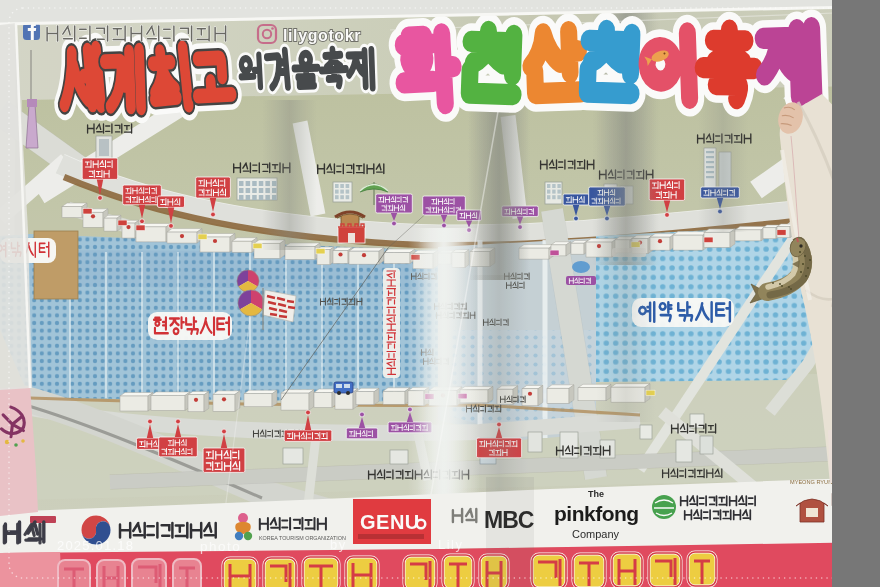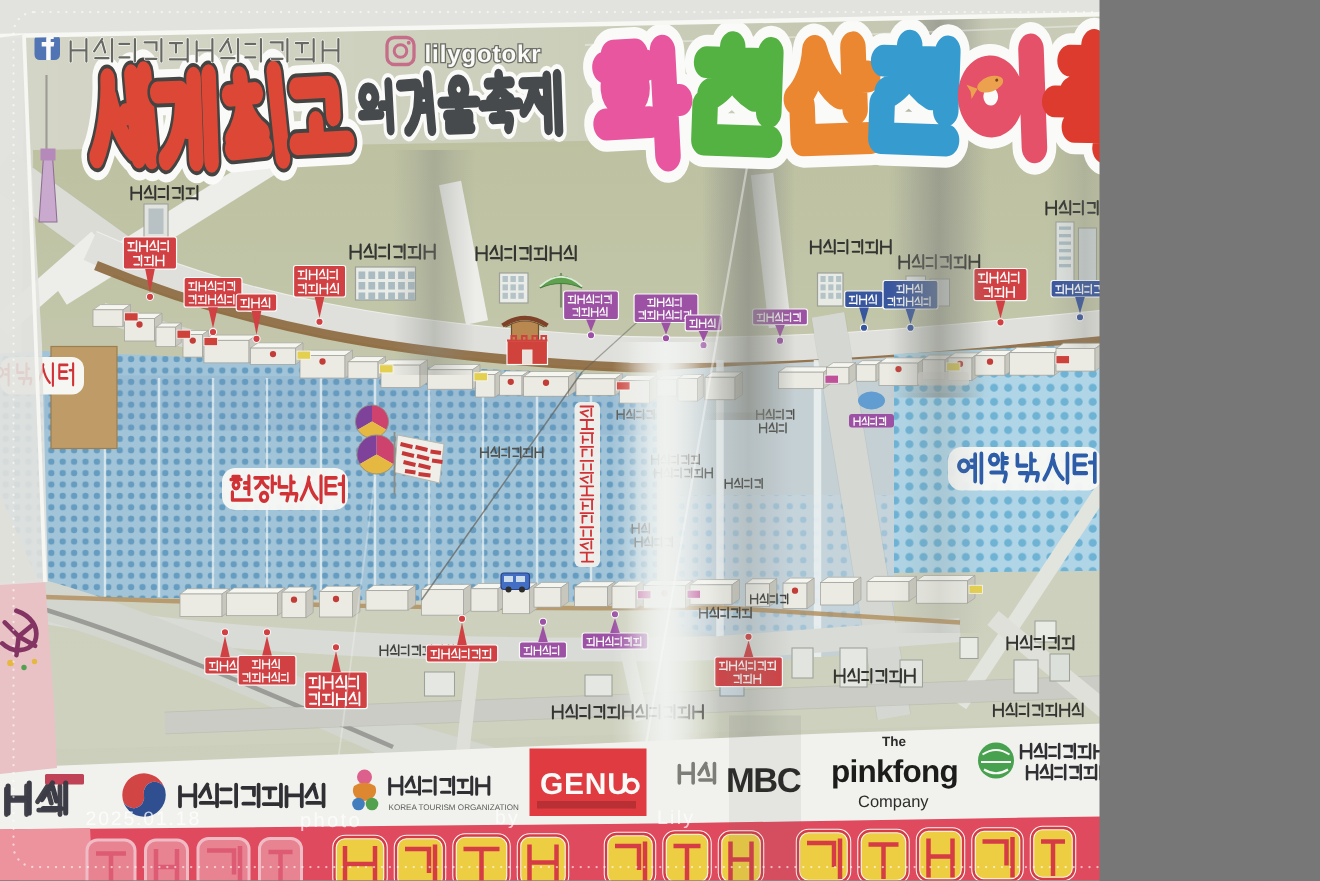--- a/index.html
+++ b/index.html
@@ -1,12 +1,12 @@
 <!DOCTYPE html>
-<html><head><meta charset="utf-8"><style>html,body{margin:0;padding:0;background:#777;}*{font-family:"Liberation Sans",sans-serif;}#wrap{position:relative;width:733px;height:587px;overflow:hidden;}#wrap svg{filter:blur(0.4px);}</style></head><body>
+<html><head><meta charset="utf-8"><style>html,body{margin:0;padding:0;background:#777;}*{font-family:"Liberation Sans",sans-serif;}#wrap{position:relative;width:832px;height:587px;overflow:hidden;}#wrap svg{filter:blur(0.4px);}</style></head><body>
 <div id="wrap">
 <svg width="880" height="587" viewBox="0 0 880 587">
 <defs>
 <pattern id="dotsL" width="7.6" height="7.6" patternUnits="userSpaceOnUse">
  <rect width="7.6" height="7.6" fill="#a0c5dc"></rect>
           <circle cx="3.8" cy="3.8" r="2.1" fill="#5f9ac2"></circle>
 </pattern>
 <pattern id="dotsR" width="9.4" height="9.4" patternUnits="userSpaceOnUse">
  <rect width="9.4" height="9.4" fill="#b0d8ec"></rect>
           <circle cx="4.7" cy="4.7" r="2.7" fill="#69b2d8"></circle>

